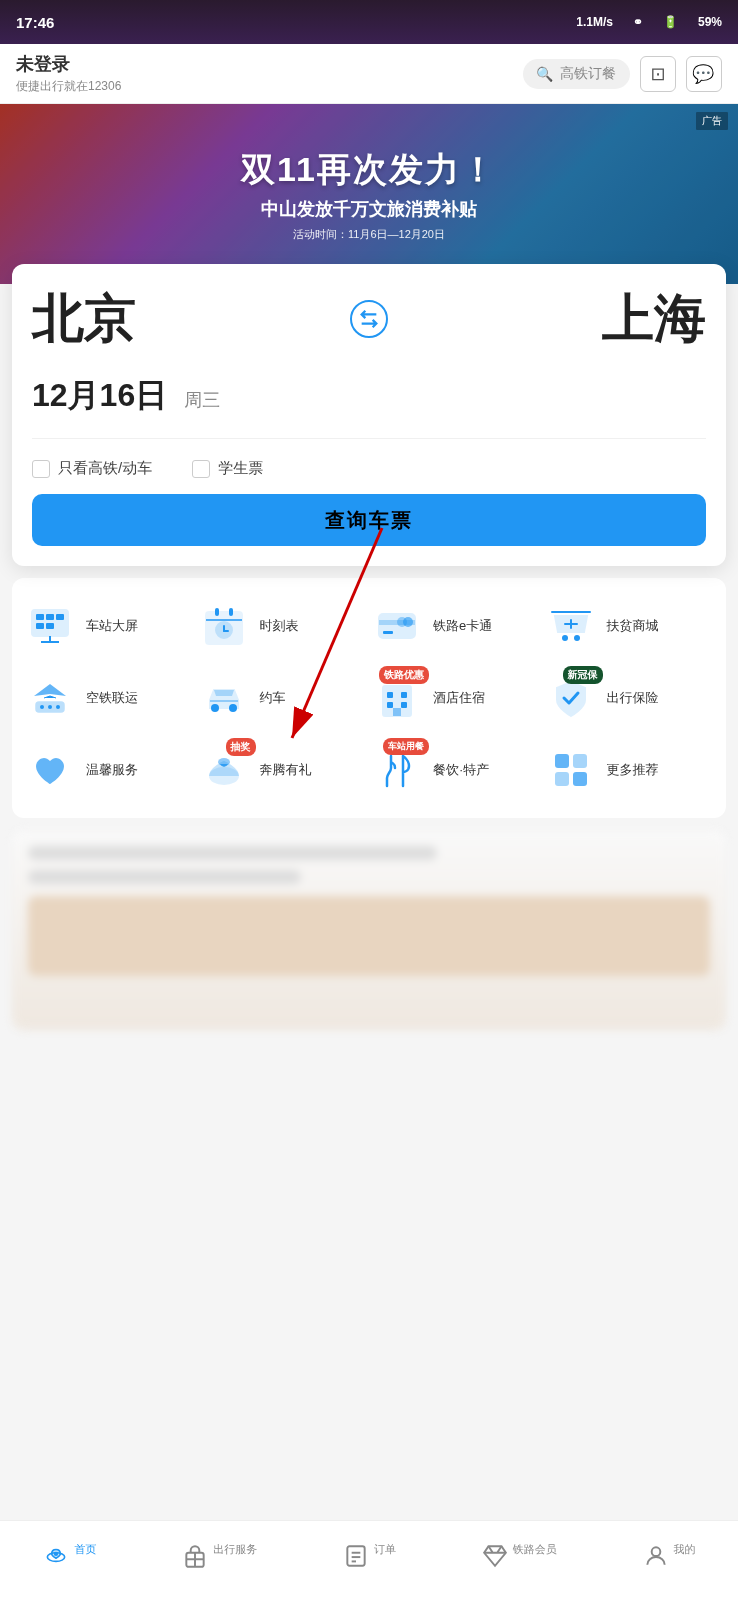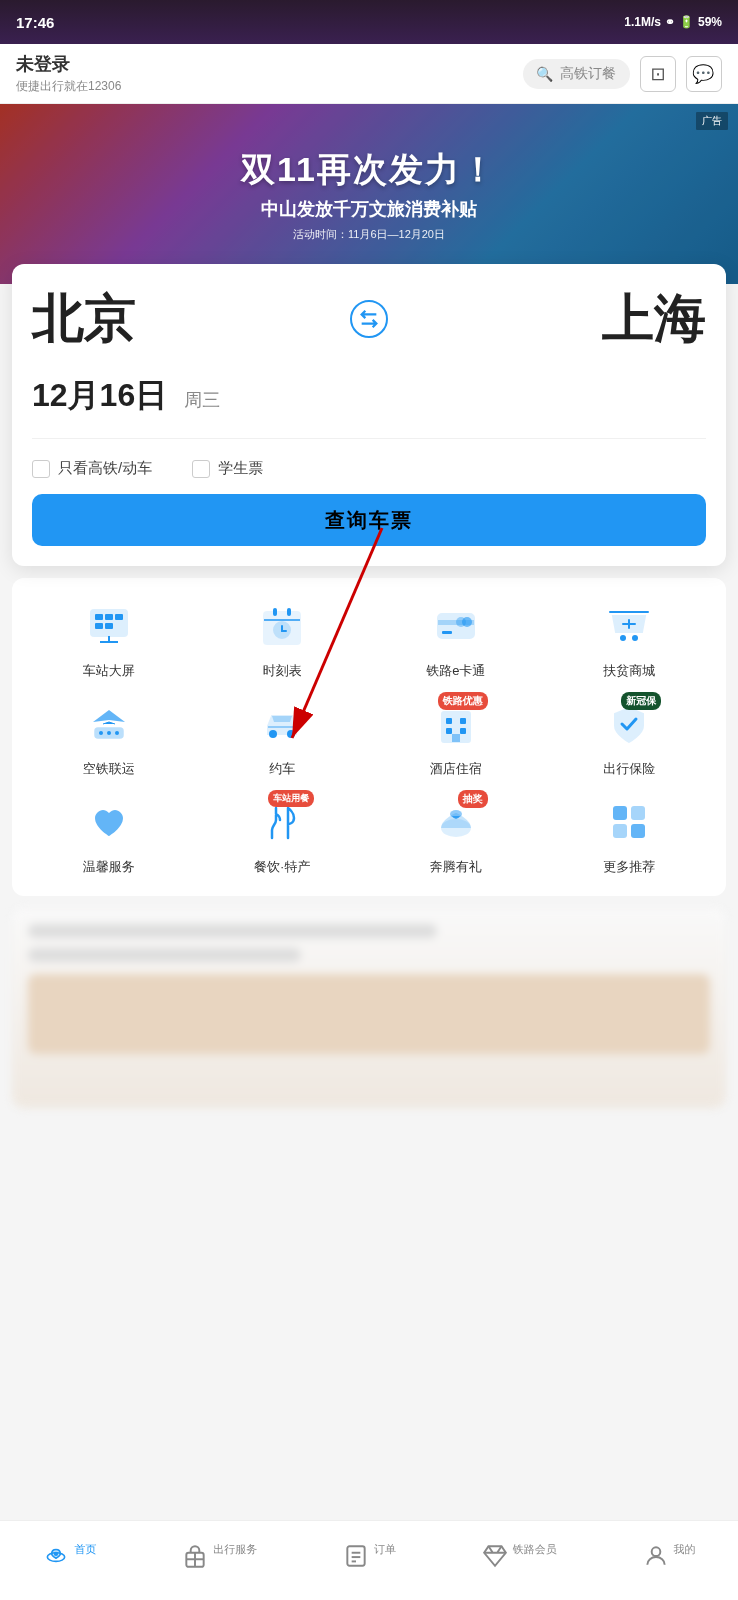--- a/index.html
+++ b/index.html
@@ -19,21 +19,21 @@
       height: 44px;
       display: flex;
       align-items: center;
       justify-content: space-between;
       padding: 0 16px;
       color: white;
       font-size: 15px;
       font-weight: 600;
     }
     .status-time { font-weight: 700; }
-    .status-icons { display: flex; align-items: center; gap: 4px; font-size: 12px; }
+    .status-icons { display: flex; align-items: center; gap: 20px; font-size: 12px; }
 
     
     .header {
       background: rgba(255,255,255,0.95);
       padding: 8px 16px;
       display: flex;
       align-items: center;
       justify-content: space-between;
       border-bottom: 1px solid #eee;
     }
@@ -201,21 +201,21 @@
       border-radius: 12px;
       padding: 20px 10px;
     }
     .services-grid {
       display: grid;
       grid-template-columns: repeat(4, 1fr);
       gap: 16px 0;
     }
     .service-item {
       display: flex;
-      flex-direction: column;
+      flex-direction: row;
       align-items: center;
       gap: 8px;
       cursor: pointer;
       position: relative;
     }
     .service-icon {
       width: 56px;
       height: 56px;
       display: flex;
       align-items: center;
@@ -505,39 +505,39 @@
           <svg viewBox="0 0 44 44" fill="none">
             <path d="M22 36 C22 36 8 28 8 18 C8 14 12 10 16 10 C18 10 20 11 22 13 C24 11 26 10 28 10 C32 10 36 14 36 18 C36 28 22 36 22 36Z" fill="#2196F3" opacity="0.7"></path>
           </svg>
         </div>
         <span class="service-label">温馨服务</span>
       </div>
 
       <div class="service-item">
         <div class="service-icon">
           <svg viewBox="0 0 44 44" fill="none">
-            <path d="M16 8 L16 20 C16 24 12 26 12 30 L12 38 M16 14 C16 14 20 16 20 20" stroke="#2196F3" stroke-width="2.5" stroke-linecap="round"></path>
-            <path d="M28 8 L28 38 M28 8 C28 8 34 12 34 18 C34 24 28 24 28 24" stroke="#2196F3" stroke-width="2.5" stroke-linecap="round"></path>
-          </svg>
-          <span class="badge badge-red" style="font-size:9px;">车站用餐</span>
-        </div>
-        <span class="service-label">餐饮·特产</span>
-      </div>
-
-      <div class="service-item">
-        <div class="service-icon">
-          <svg viewBox="0 0 44 44" fill="none">
             <ellipse cx="22" cy="28" rx="14" ry="8" fill="#2196F3" opacity="0.15" stroke="#2196F3" stroke-width="2"></ellipse>
             <path d="M8 28 C8 20 22 14 22 14 C22 14 36 20 36 28" fill="#2196F3" opacity="0.25" stroke="#2196F3" stroke-width="2"></path>
             <ellipse cx="22" cy="14" rx="6" ry="4" fill="#2196F3" opacity="0.5"></ellipse>
             <path d="M18 16 Q22 22 26 16" fill="#2196F3" opacity="0.8"></path>
           </svg>
           <span class="badge badge-red">抽奖</span>
         </div>
         <span class="service-label">奔腾有礼</span>
+      </div>
+
+      <div class="service-item">
+        <div class="service-icon">
+          <svg viewBox="0 0 44 44" fill="none">
+            <path d="M16 8 L16 20 C16 24 12 26 12 30 L12 38 M16 14 C16 14 20 16 20 20" stroke="#2196F3" stroke-width="2.5" stroke-linecap="round"></path>
+            <path d="M28 8 L28 38 M28 8 C28 8 34 12 34 18 C34 24 28 24 28 24" stroke="#2196F3" stroke-width="2.5" stroke-linecap="round"></path>
+          </svg>
+          <span class="badge badge-red" style="font-size:9px;">车站用餐</span>
+        </div>
+        <span class="service-label">餐饮·特产</span>
       </div>
 
       <div class="service-item">
         <div class="service-icon">
           <svg viewBox="0 0 44 44" fill="none">
             <rect x="6" y="6" width="14" height="14" rx="3" fill="#2196F3" opacity="0.7"></rect>
             <rect x="24" y="6" width="14" height="14" rx="3" fill="#2196F3" opacity="0.4"></rect>
             <rect x="6" y="24" width="14" height="14" rx="3" fill="#2196F3" opacity="0.4"></rect>
             <rect x="24" y="24" width="14" height="14" rx="3" fill="#2196F3" opacity="0.7"></rect>
           </svg>

